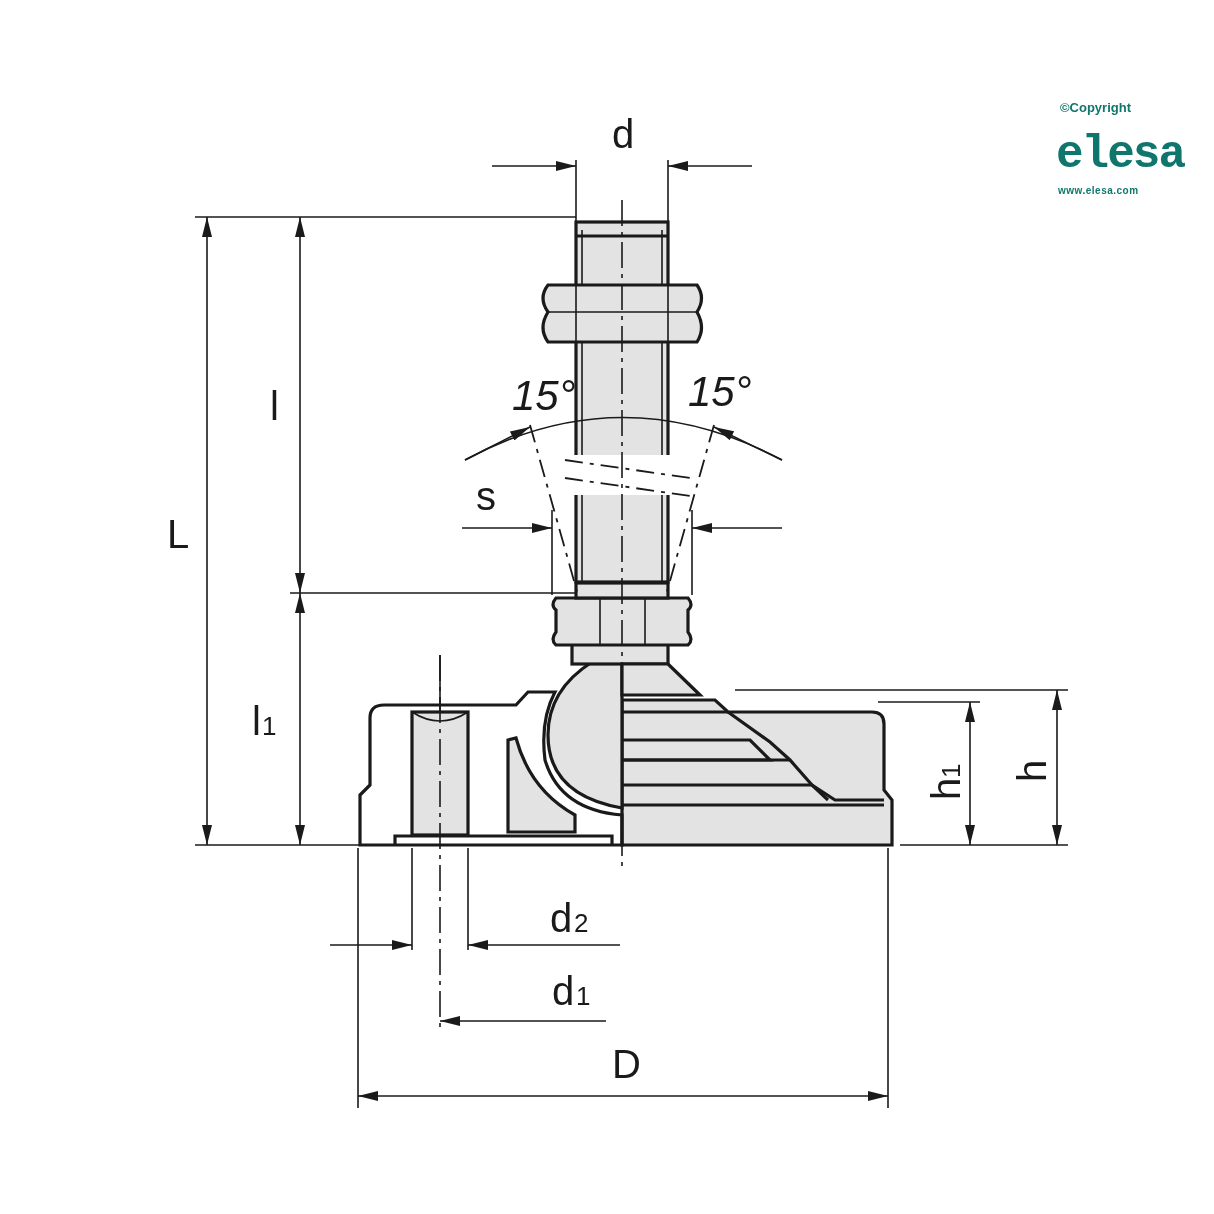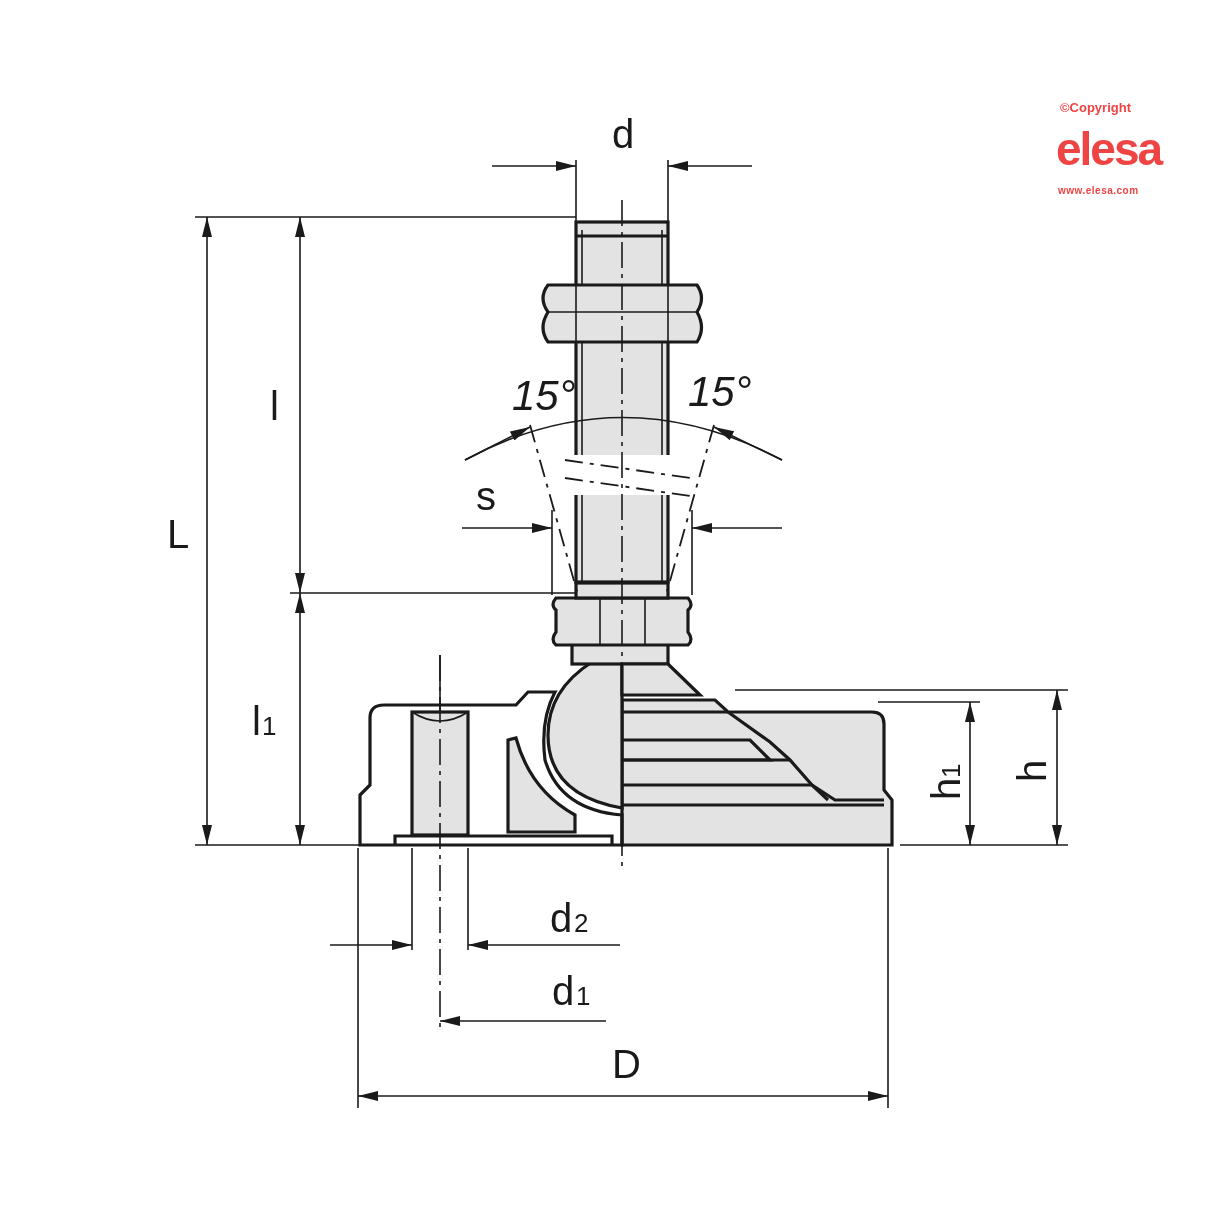--- a/index.html
+++ b/index.html
@@ -7,23 +7,23 @@
   svg { position: absolute; left: 0; top: 0; }
   .ln { stroke: #1a1a1a; fill: none; }
   .thick { stroke-width: 3.2; }
   .thin { stroke-width: 1.6; }
   .fillg { fill: #e3e3e3; }
   .cl { stroke: #1a1a1a; stroke-width: 1.6; stroke-dasharray: 26 6 4 6; fill: none; }
   .dash { stroke: #1a1a1a; stroke-width: 1.8; stroke-dasharray: 18 7 4 7; fill: none; }
   .lbl { font-family: "Liberation Sans", sans-serif; fill: #1a1a1a; font-size: 40px; }
   .sub { font-size: 26px; }
   .ang { font-family: "Liberation Sans", sans-serif; fill: #1a1a1a; font-size: 42px; font-style: italic; }
-  .wm { position: absolute; color: #ef4444; font-family: "Liberation Sans", sans-serif; }
+  .wm { position: absolute; color: #0f766e; font-family: "Liberation Sans", sans-serif; }
   .wm-copy { left: 1060px; top: 100px; font-size: 13px; font-weight: bold; }
-  .wm-logo { left: 1056px; top: 126px; font-size: 46px; font-weight: bold; letter-spacing: -2px; line-height: 46px; }
+  .wm-logo { left: 1056px; top: 132px; font-size: 46px; font-weight: bold; letter-spacing: -2px; line-height: 46px; font-family: Liberation Mono, monospace; }
   .wm-url { left: 1058px; top: 185px; font-size: 10px; font-weight: bold; letter-spacing: 0.5px; }
 </style>
 </head>
 <body>
 
 <div class="wm wm-copy">©Copyright</div>
 <div class="wm wm-logo">elesa</div>
 <div class="wm wm-url">www.elesa.com</div>
 
 <svg width="1214" height="1214" viewBox="0 0 1214 1214">

